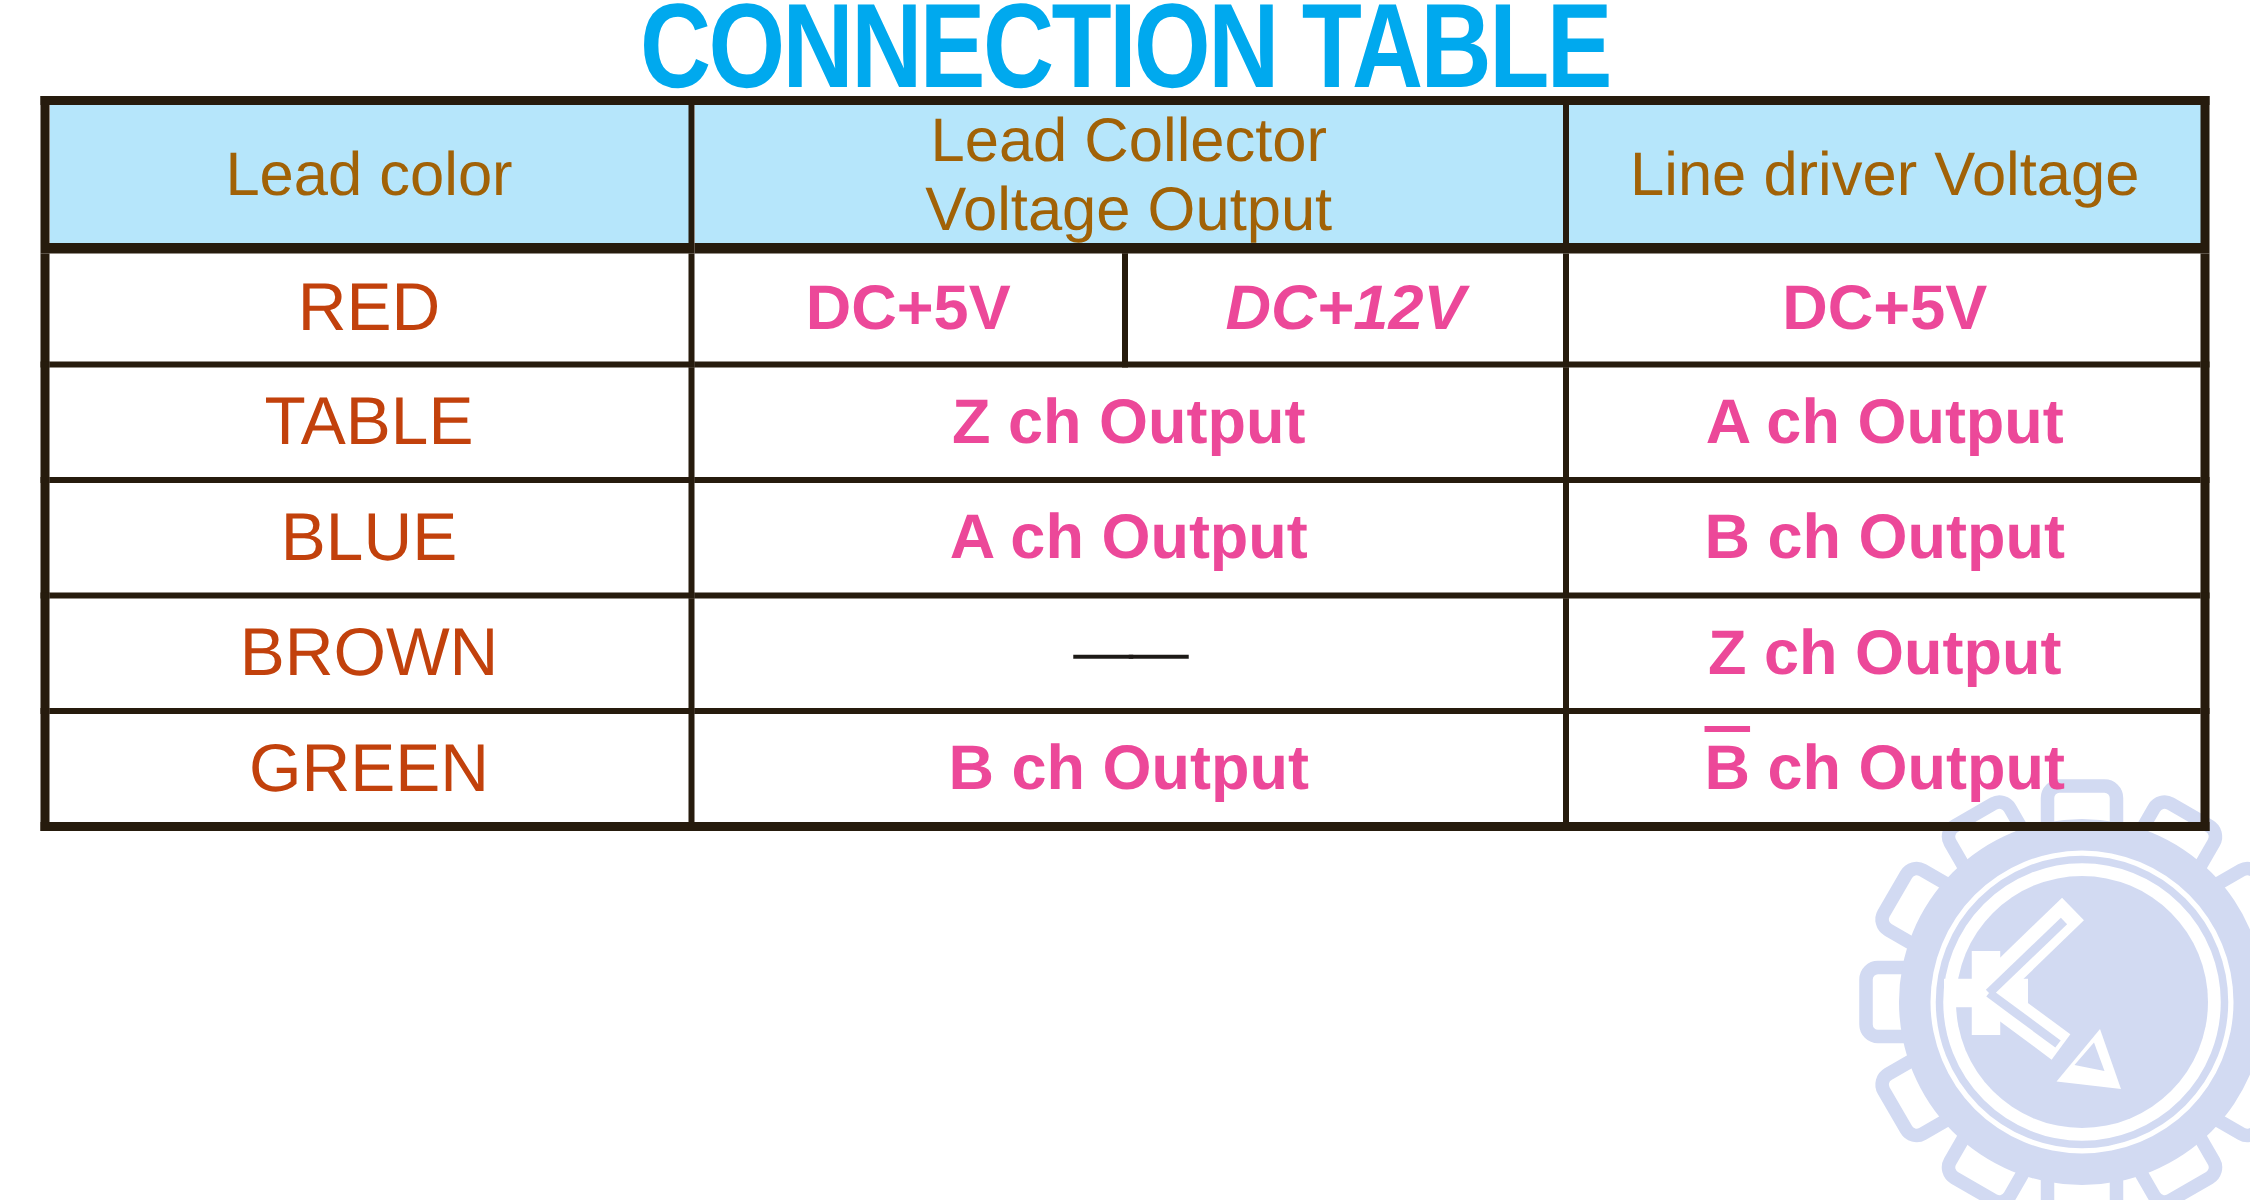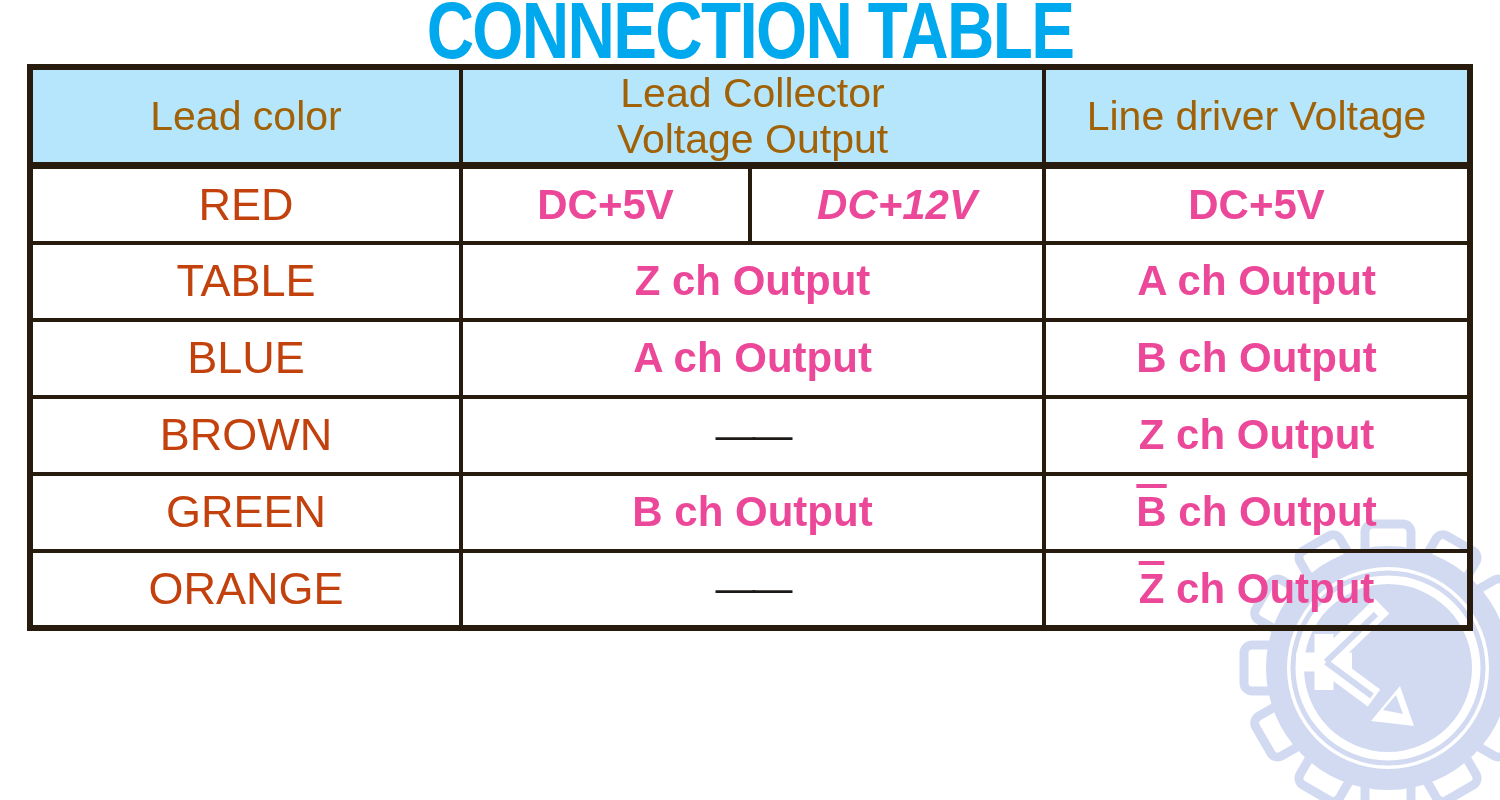--- a/index.html
+++ b/index.html
@@ -177,19 +177,14 @@
       <td class="dash" colspan="2">——</td>
       <td class="val">Z ch Output</td>
     </tr>
 
     <tr class="row">
       <td class="lead">GREEN</td>
       <td class="val" colspan="2">B ch Output</td>
       <td class="val"><span class="ovl">B</span><span> ch Output</span></td>
     </tr>
 
-    <tr class="row">
-      <td class="lead">ORANGE</td>
-      <td class="dash" colspan="2">——</td>
-      <td class="val"><span class="ovl">Z</span><span> ch Output</span></td>
-    </tr>
   </tbody>
 </table>
 
 </body></html>

